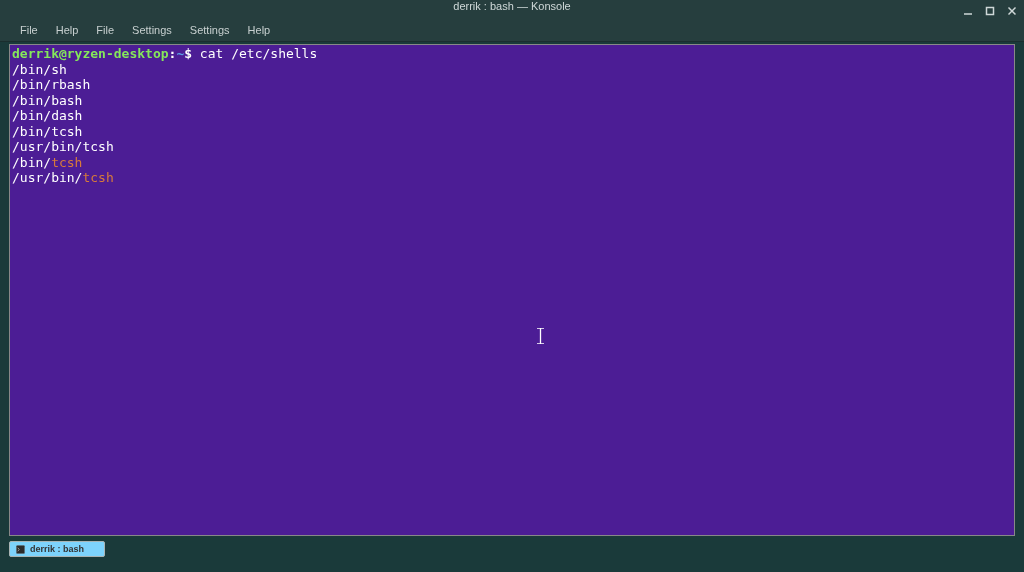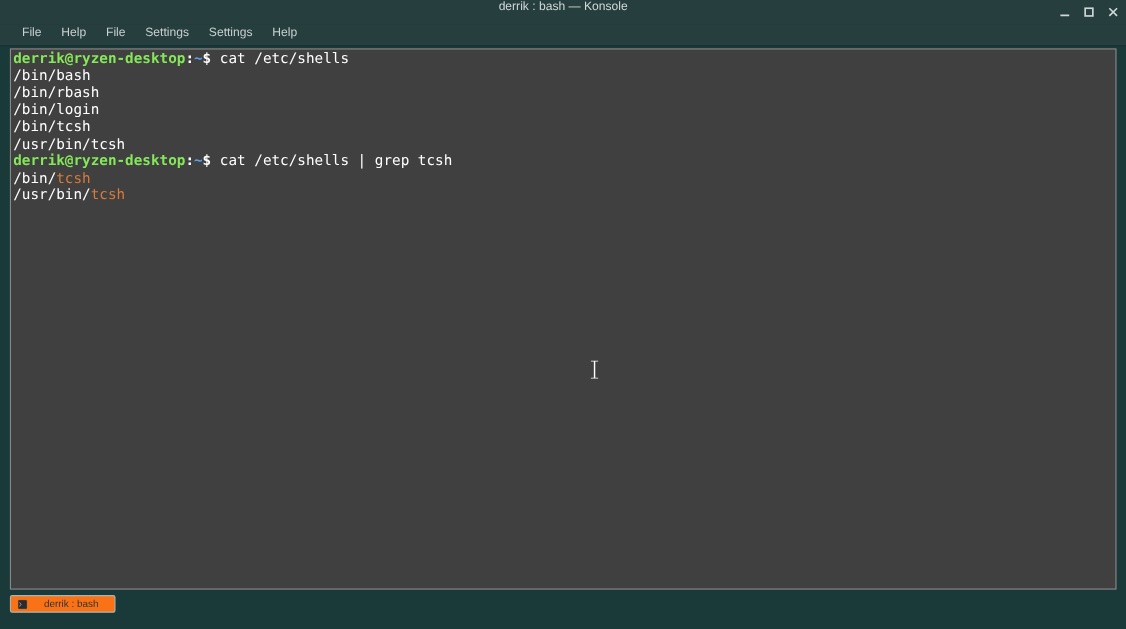--- a/index.html
+++ b/index.html
@@ -57,21 +57,21 @@
       font-size: 11px;
       padding: 2px 8px;
       cursor: pointer;
     }
     .terminal-wrap {
       position: absolute;
       left: 9px;
       right: 9px;
       top: 44px;
       bottom: 36px;
-      background: #404040;
+      background: #4c1d95;
       border: 1px solid #888;
       font-family: "DejaVu Sans Mono", "Liberation Mono", monospace;
       font-size: 13px;
       line-height: 15.5px;
       color: #fff;
       padding: 1px 2px;
       overflow: hidden;
       cursor: text;
     }
     .line { white-space: pre; }
@@ -101,32 +101,33 @@
     }
     .taskbar {
       position: absolute;
       left: 9px;
       bottom: 14px;
       height: 18px;
       display: flex;
       align-items: center;
     }
     .task-item {
-      background: #f97316;
+      background: #7dd3fc;
       border: 1px solid #aab4b4;
       border-radius: 2px;
       height: 16px;
       min-width: 96px;
       display: flex;
       align-items: center;
       padding: 0 6px;
-      gap: 15px;
+      gap: 5px;
       font-size: 9px;
       color: #333;
       cursor: pointer;
+      font-weight: bold;
     }
     .task-icon {
       width: 9px;
       height: 9px;
       display: inline-block;
     }
   </style>
 </head>
 <body>
 
@@ -156,26 +157,26 @@
   <div class="menu-item">File</div>
   <div class="menu-item">Help</div>
   <div class="menu-item">File</div>
   <div class="menu-item">Settings</div>
   <div class="menu-item">Settings</div>
   <div class="menu-item">Help</div>
 </div>
 
 <div class="terminal-wrap">
   <div class="line"><span class="prompt-user">derrik@ryzen-desktop</span><span class="prompt-colon">:</span><span class="prompt-path">~</span><span class="prompt-dollar">$ </span><span class="cmd-text">cat /etc/shells</span></div>
+  <div class="line out-white">/bin/sh</div>
+  <div class="line out-white">/bin/rbash</div>
   <div class="line out-white">/bin/bash</div>
-  <div class="line out-white">/bin/rbash</div>
-  <div class="line out-white">/bin/login</div>
+  <div class="line out-white">/bin/dash</div>
   <div class="line out-white">/bin/tcsh</div>
   <div class="line out-white">/usr/bin/tcsh</div>
-  <div class="line"><span class="prompt-user">derrik@ryzen-desktop</span><span class="prompt-colon">:</span><span class="prompt-path">~</span><span class="prompt-dollar">$ </span><span class="cmd-text">cat /etc/shells | grep tcsh</span></div>
   <div class="line"><span class="out-white">/bin/</span><span class="grep-hl">tcsh</span></div>
   <div class="line"><span class="out-white">/usr/bin/</span><span class="grep-hl">tcsh</span></div>
 
   <div class="ibeam">
     <svg viewBox="0 0 7 16" width="7" height="16">
       <path d="M0 0 H7 M3.5 0 V16 M0 16 H7" stroke="#fff" stroke-width="1.3" fill="none"></path>
     </svg>
   </div>
 </div>
 

